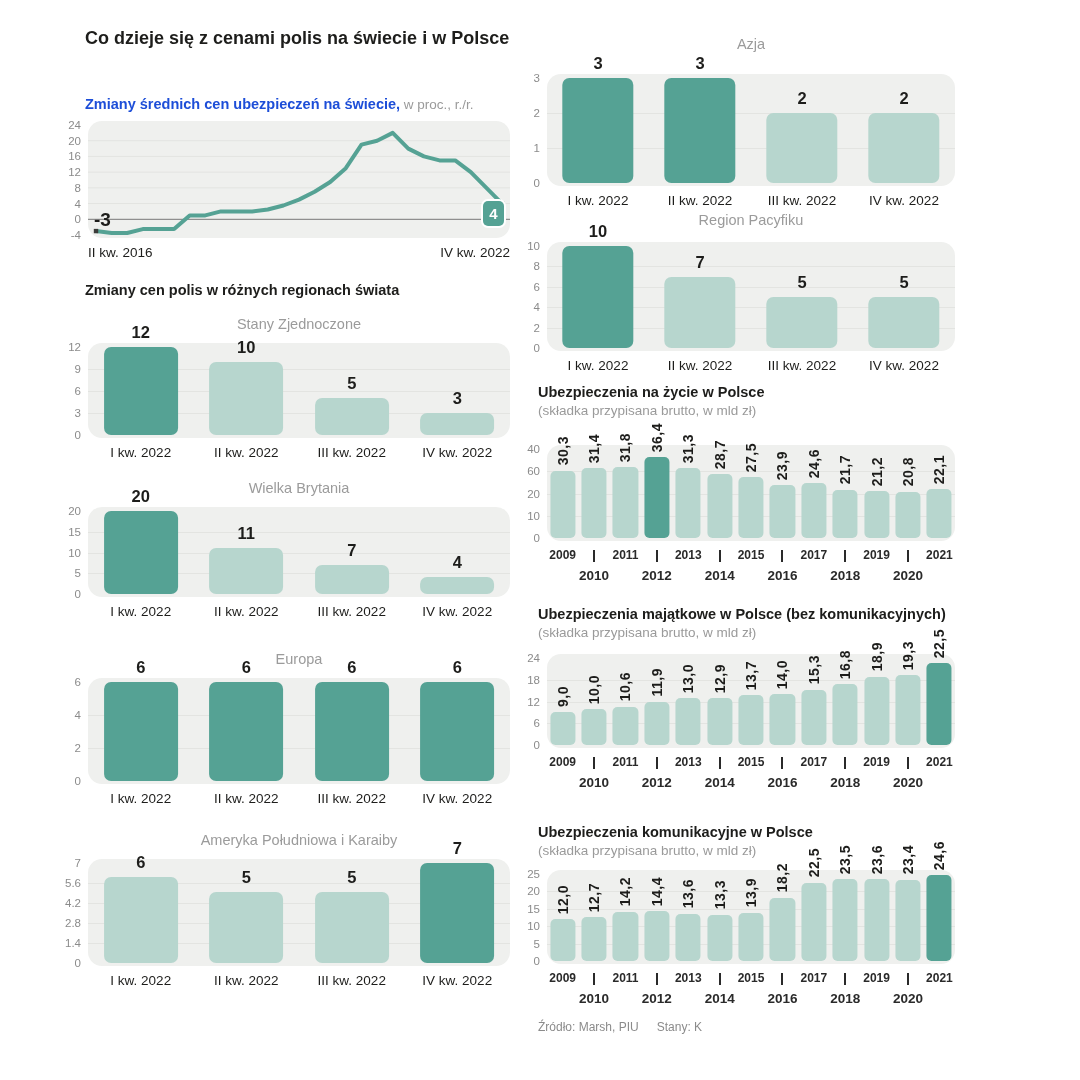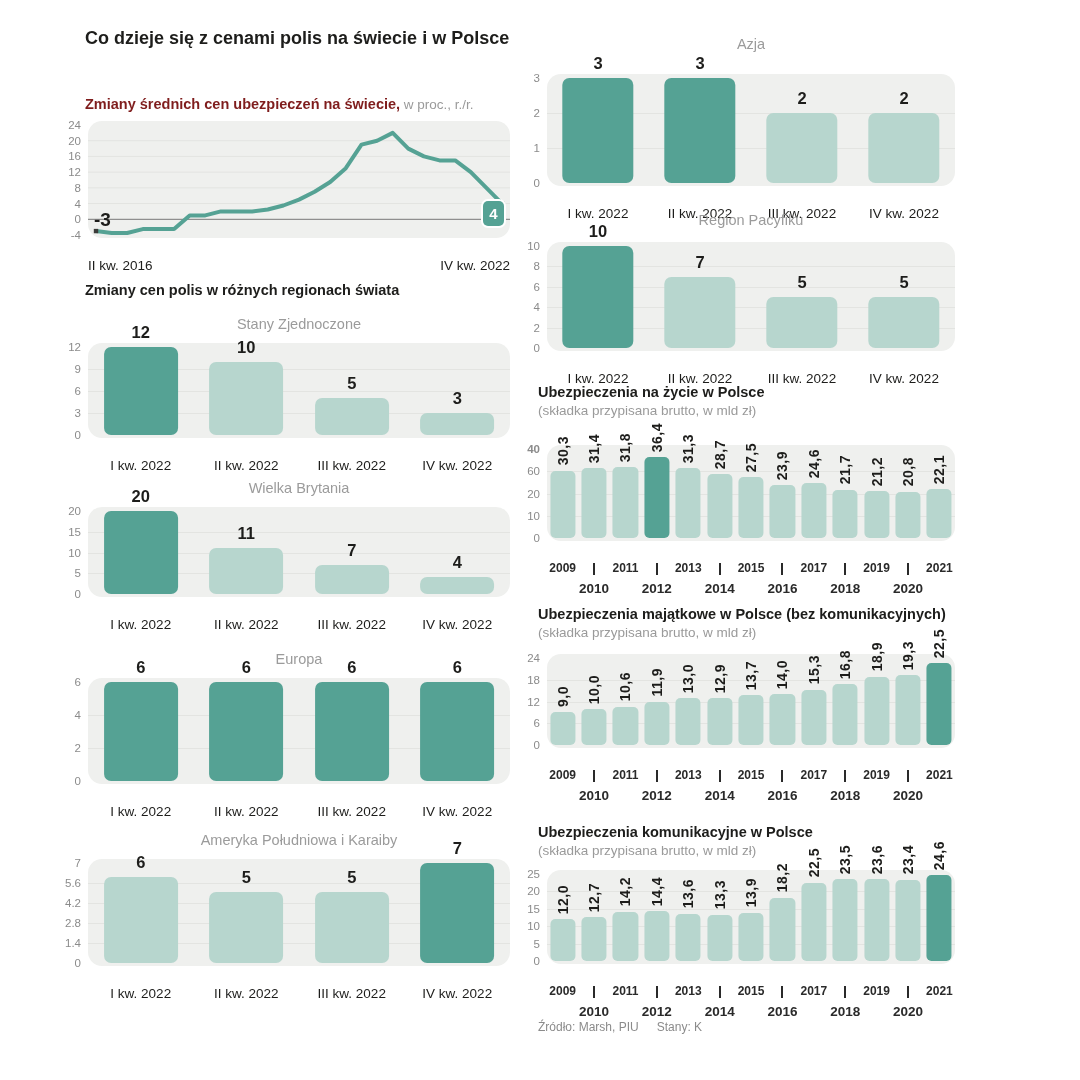--- a/index.html
+++ b/index.html
@@ -7,21 +7,21 @@
          font-family:"Liberation Sans", sans-serif; color:#1d1d1b; }
   #stage { position:absolute; inset:0; }
   .col { position:absolute; top:20px; --gut:33px; }
   #col-left  { left:55px;  width:455px; }
   #col-right { left:515px; width:440px; --gut:32px; }
   .block { position:absolute; left:0; right:0; }
 
   .main-title  { margin-left:30px; font-size:18px; font-weight:bold; color:#1d1d1b; }
   .sec-heading { margin-left:30px; font-size:14.5px; font-weight:bold; color:#1d1d1b; }
   .line-heading { margin-left:30px; font-size:13.5px; color:#9a9a9a; line-height:20px; }
-  .line-heading b { font-size:14.5px; color:#7f1d1d; }
+  .line-heading b { font-size:14.5px; color:#1d4ed8; }
   .line-chart { margin-top:6px; }
 
   .chart-title { margin-left:var(--gut); text-align:center; font-size:14.5px; color:#9b9b9b; line-height:20px; }
   .pl-heading  { margin-left:23px; font-size:14.5px; font-weight:bold; color:#1d1d1b; line-height:20px; }
   .pl-subtitle { margin-left:23px; font-size:13.5px; color:#9a9a9a; line-height:18px; }
 
   .chart-body { display:flex; align-items:stretch; }
   .gutter { position:relative; flex:none; width:var(--gut); }
   .inner  { position:absolute; left:0; right:0; top:4px; bottom:3px; }
   .y-tick { position:absolute; right:7px; transform:translateY(-50%);
@@ -34,21 +34,21 @@
           width:70%; border-radius:7px; }
   .bar.thin { width:80%; border-radius:5px; }
   .bar.hi { background:#55a294; }
   .bar.lo { background:#b7d6ce; }
   .bar-label { position:absolute; left:-25px; right:-25px; text-align:center;
                font-size:16.5px; font-weight:bold; color:#1d1d1b; }
   .bar-label-rot { position:absolute; left:0; right:0; display:flex; justify-content:center; }
   .bar-label-rot span { writing-mode:vertical-rl; transform:rotate(180deg);
                         font-size:14px; font-weight:bold; color:#1d1d1b; letter-spacing:0.5px; }
 
-  .xaxis { display:flex; margin-top:20px; }
+  .xaxis { display:flex; margin-top:7px; }
   .gutter-spacer { flex:none; width:var(--gut); }
   .xrow { flex:1; display:flex; }
   .xrow.edge { justify-content:space-between; }
   .xlab { flex:1; text-align:center; font-size:13.5px; color:#1d1d1b; font-weight:500; white-space:nowrap; }
   .xrow.edge .xlab { flex:none; }
   .yslot { flex:1; min-width:0; }
   .r1 { height:17px; text-align:center; font-size:12px; font-weight:600; color:#2a2a2a; }
   .r2 { height:17px; margin-top:1px; text-align:center; font-size:13.5px; font-weight:600; color:#2a2a2a; white-space:nowrap; }
   .tickbar { width:2px; height:12px; background:#2a2a2a; margin:2px auto 0; }
 
@@ -400,21 +400,21 @@
             <div class="xlab">IV kw. 2022</div>
           </div>
         </div>
       </div>
     <div class="block chart" style="top:362px">
         <div class="pl-heading">Ubezpieczenia na życie w Polsce</div>
         <div class="pl-subtitle">(składka przypisana brutto, w mld zł)</div>
         <div class="chart-body" style="margin-top: 25px;">
           <div class="gutter">
             <div class="inner">
-              <div class="y-tick" style="top: 0%; font-weight: bold;">40</div>
+              <div class="y-tick" style="top: 0%;">40</div>
               <div class="y-tick" style="top: 25%;">60</div>
               <div class="y-tick" style="top: 50%;">20</div>
               <div class="y-tick" style="top: 75%;">10</div>
               <div class="y-tick" style="top: 100%;">0</div>
             </div>
           </div>
           <div class="panel" style="height: 96px;">
             <div class="inner">
               <div class="gridline" style="top: 25%;"></div>
               <div class="gridline" style="top: 50%;"></div>

